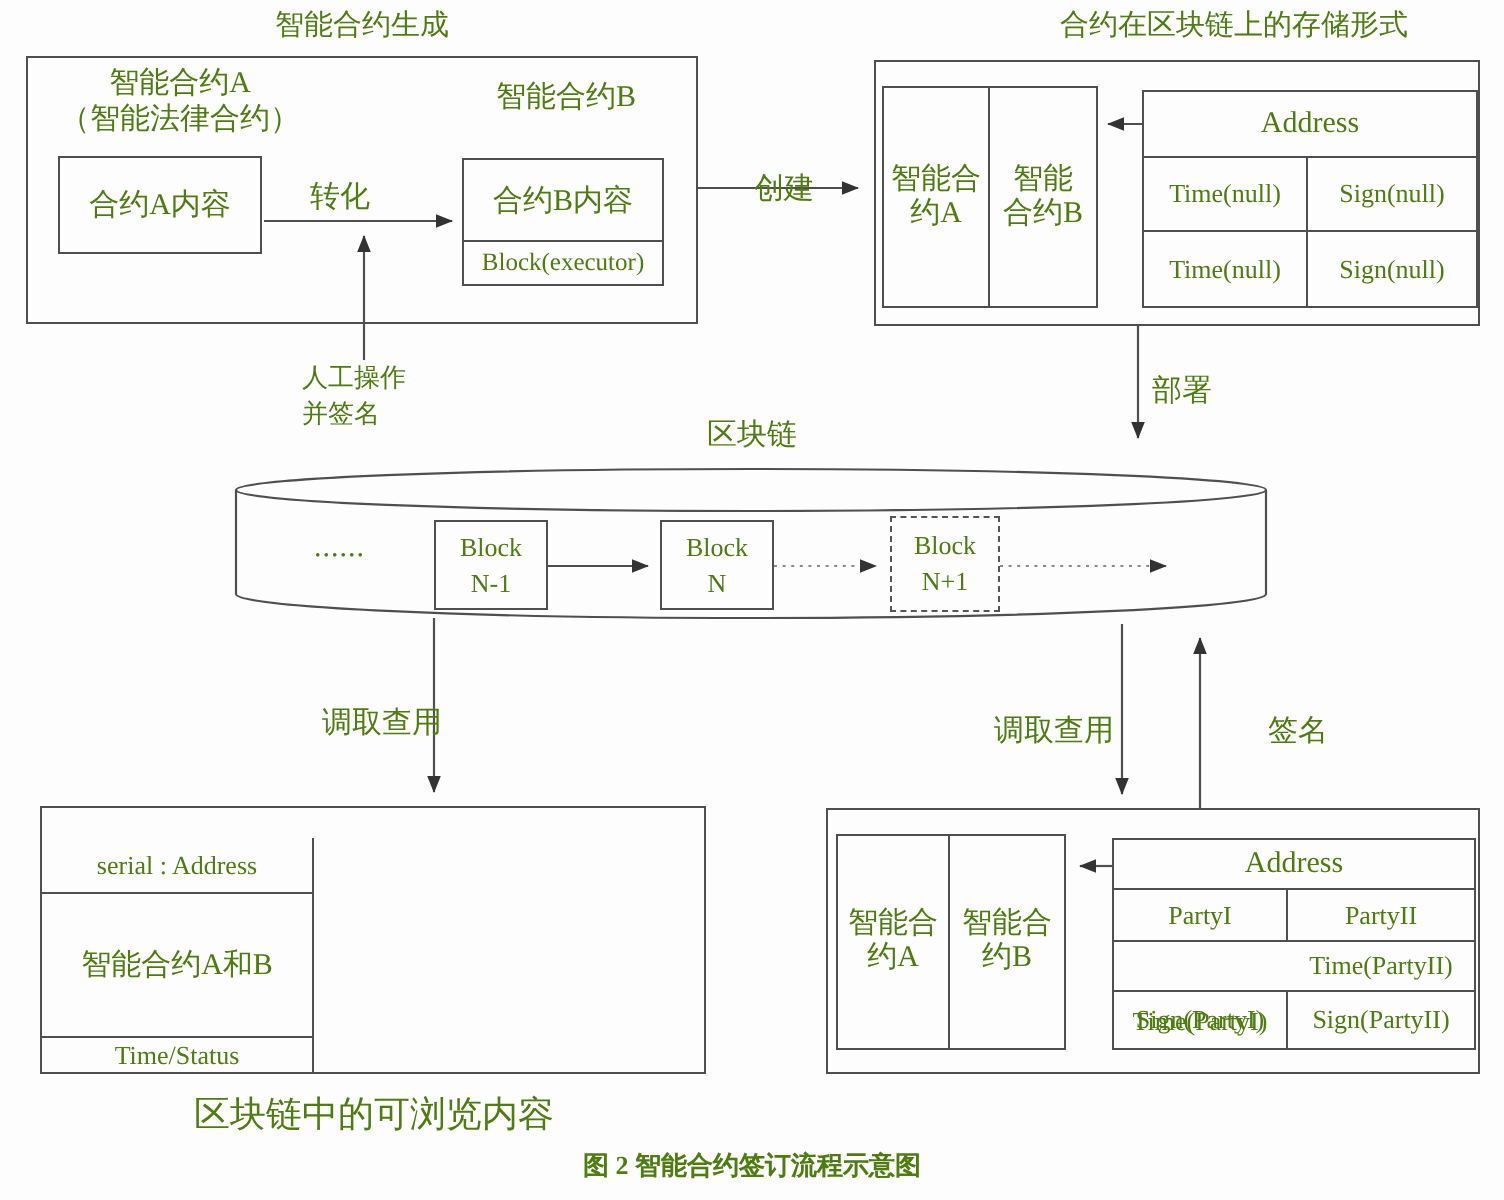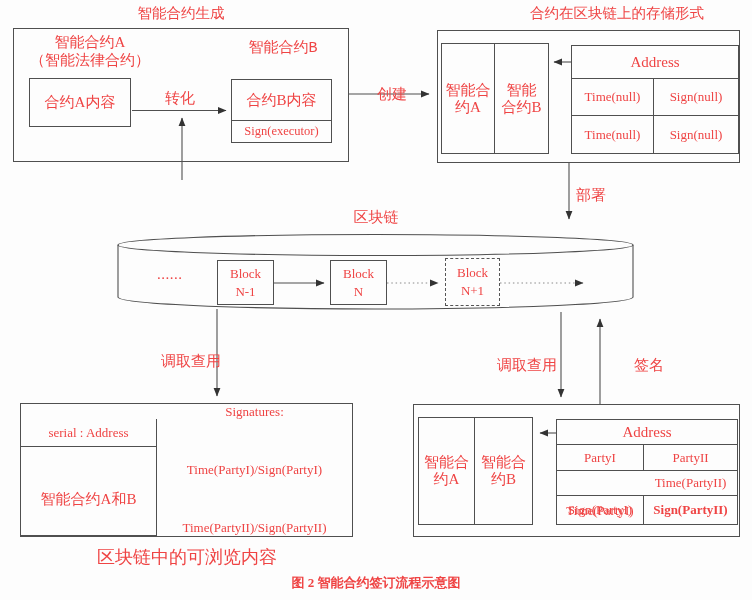--- a/index.html
+++ b/index.html
@@ -1,18 +1,18 @@
 <!DOCTYPE html>
 <html><head>
 <meta charset="utf-8">
 <style>
   html,body{margin:0;padding:0;background:#ffffff;}
   #page{
     position:relative;width:752px;height:600px;background:#fdfdfd;overflow:hidden;
-    font-family:"Liberation Serif","DejaVu Serif",serif;color:#ef4444;
+    font-family:"Liberation Serif","DejaVu Serif",serif;color:#4d7c0f;
   }
   #page *{box-sizing:border-box;}
   .abs{position:absolute;}
   .ctr{display:flex;align-items:center;justify-content:center;text-align:center;}
   .col{display:flex;flex-direction:column;justify-content:space-between;}
   .box{border:1px solid #4f4f4f;background:transparent;}
   .pre{white-space:pre-line;}
   .tac{text-align:center;}
   svg{position:absolute;left:0;top:0;}
   .lbl{line-height:1.25;}
@@ -60,31 +60,35 @@
 
   <div class="abs box" style="left:13px;top:28px;width:336px;height:134px;"></div>
 
   <div class="abs tac f135" style="left:17px;top:33px;width:146px;line-height:18px;">
     <div>智能合约A</div>
     <div>（智能法律合约）</div>
   </div>
 
   <div class="abs box ctr f135" style="left:29px;top:78px;width:102px;height:49px;">合约A内容</div>
 
-  <div class="abs tac f135" style="left:148px;top:89px;width:64px;">转化</div>
+  <div class="abs tac f135" style="left:138px;top:89px;width:64px;">转化</div>
 
-  <div class="abs tac f135" style="left:215px;top:40px;width:136px;line-height:18px;font-family:Liberation Mono, monospace;">
+  <div class="abs tac f135" style="left:215px;top:40px;width:136px;line-height:18px;">
     <div>智能合约B</div>
   </div>
 
   <div class="abs box col" style="left:231px;top:79px;width:101px;height:64px;">
     <div class="ctr f135 bb" style="flex:1;">合约B内容</div>
-    <div class="ctr" style="height:21px;font-size:12.5px;">Sign(executor)</div>
+    <div class="ctr" style="height:21px;font-size:12.5px;">Block(executor)</div>
   </div>
 
+  <div class="abs f13" style="left:151px;top:180px;line-height:17.5px;">
+    <div>人工操作</div>
+    <div>并签名</div>
+  </div>
 
   <div class="abs tac f135" style="left:360px;top:85px;width:64px;">创建</div>
 
   <div class="abs tac f145 lbl" style="left:497px;top:4px;width:240px;">合约在区块链上的存储形式</div>
 
   <div class="abs box" style="left:437px;top:30px;width:303px;height:133px;"></div>
 
   <div class="abs box" style="left:441px;top:43px;width:108px;height:111px;display:flex;">
     <div class="ctr pre f135 br" style="width:53px;line-height:17px;">智能合
 约A</div>
@@ -130,25 +134,21 @@
   </div>
 
   <div class="abs f135" style="left:161px;top:352px;">调取查用</div>
   <div class="abs f135" style="left:497px;top:356px;">调取查用</div>
   <div class="abs f135" style="left:634px;top:356px;">签名</div>
 
   <div class="abs box" style="left:20px;top:403px;width:333px;height:134px;">
     <div class="abs col br" style="left:0;top:15px;bottom:0;width:136px;">
       <div class="ctr f13 bb" style="height:28px;">serial : Address</div>
       <div class="ctr f135 bb" style="height:72px;">智能合约A和B</div>
-    </div>
-    <div class="abs ctr col f13" style="left:136px;right:0;top:0;bottom:0;line-height:16.5px;">
-      <div>Signatures:</div>
-      <div>Time(PartyI)/Sign(PartyI)</div>
-      <div>Time(PartyII)/Sign(PartyII)</div>
+      <div class="ctr f13" style="flex:1;">Time/Status</div>
     </div>
   </div>
   <div class="abs tac f14" style="left:86px;top:545px;width:202px;">区块链中的可浏览内容</div>
 
   <div class="abs box" style="left:413px;top:404px;width:327px;height:133px;"></div>
 
   <div class="abs box" style="left:418px;top:417px;width:115px;height:108px;display:flex;">
     <div class="ctr pre f135 br" style="width:56px;line-height:17px;">智能合
 约A</div>
     <div class="ctr pre f135" style="flex:1;line-height:17px;">智能合
@@ -160,19 +160,19 @@
     <div class="bb" style="height:26px;display:flex;">
       <div class="ctr f13 br" style="width:87px;">PartyI</div>
       <div class="ctr f13" style="flex:1;">PartyII</div>
     </div>
     <div class="bb" style="height:25px;display:flex;">
       <div class="ctr f13 br" style="width:87px;margin-top:40px;">Time(PartyI)</div>
       <div class="ctr f13" style="flex:1;">Time(PartyII)</div>
     </div>
     <div style="flex:1;display:flex;">
       <div class="ctr f13 br" style="width:87px;">Sign(PartyI)</div>
-      <div class="ctr f13" style="flex:1;font-weight:bold;">Sign(PartyII)</div>
+      <div class="ctr f13" style="flex:1;">Sign(PartyII)</div>
     </div>
   </div>
 
   <div class="abs tac" style="left:226px;top:574px;width:300px;font-size:13px;font-weight:bold;">图 2 智能合约签订流程示意图</div>
 
 </div>
 
 </body></html>

